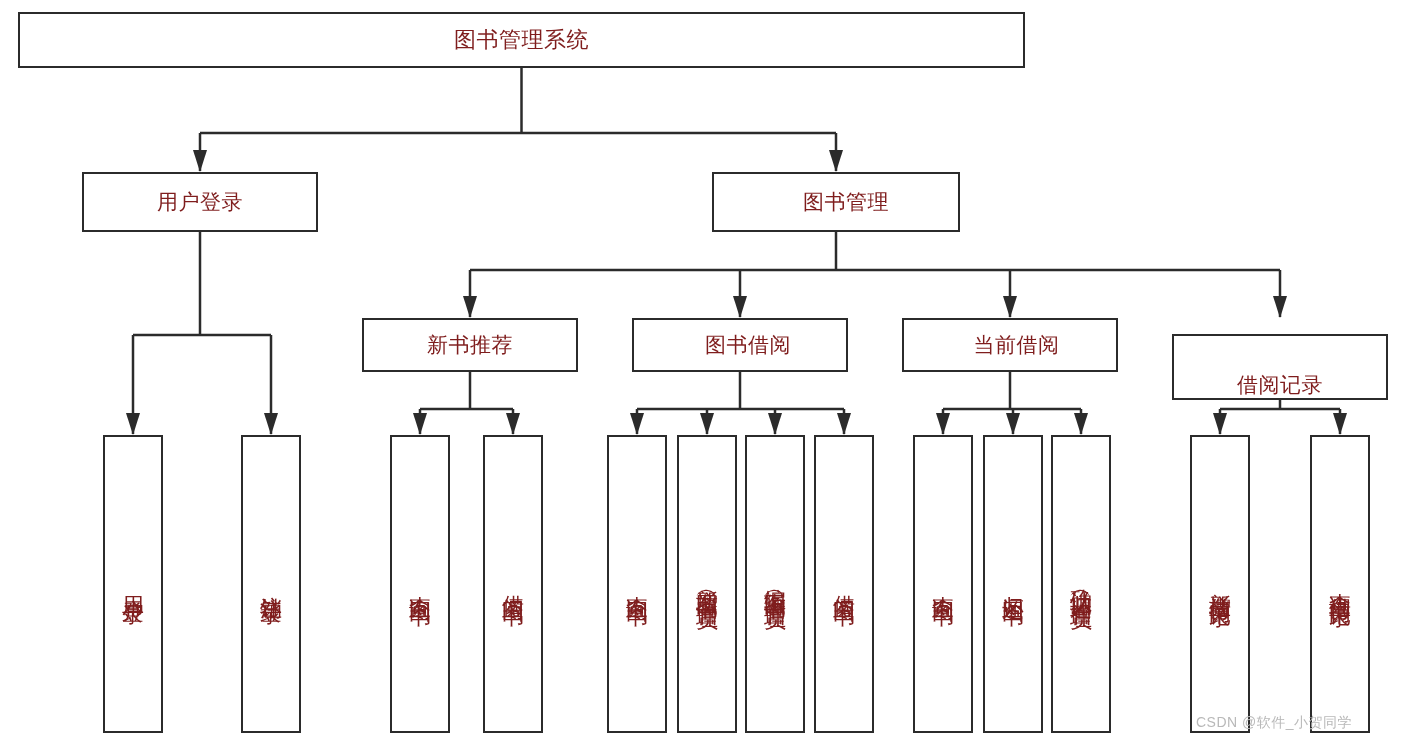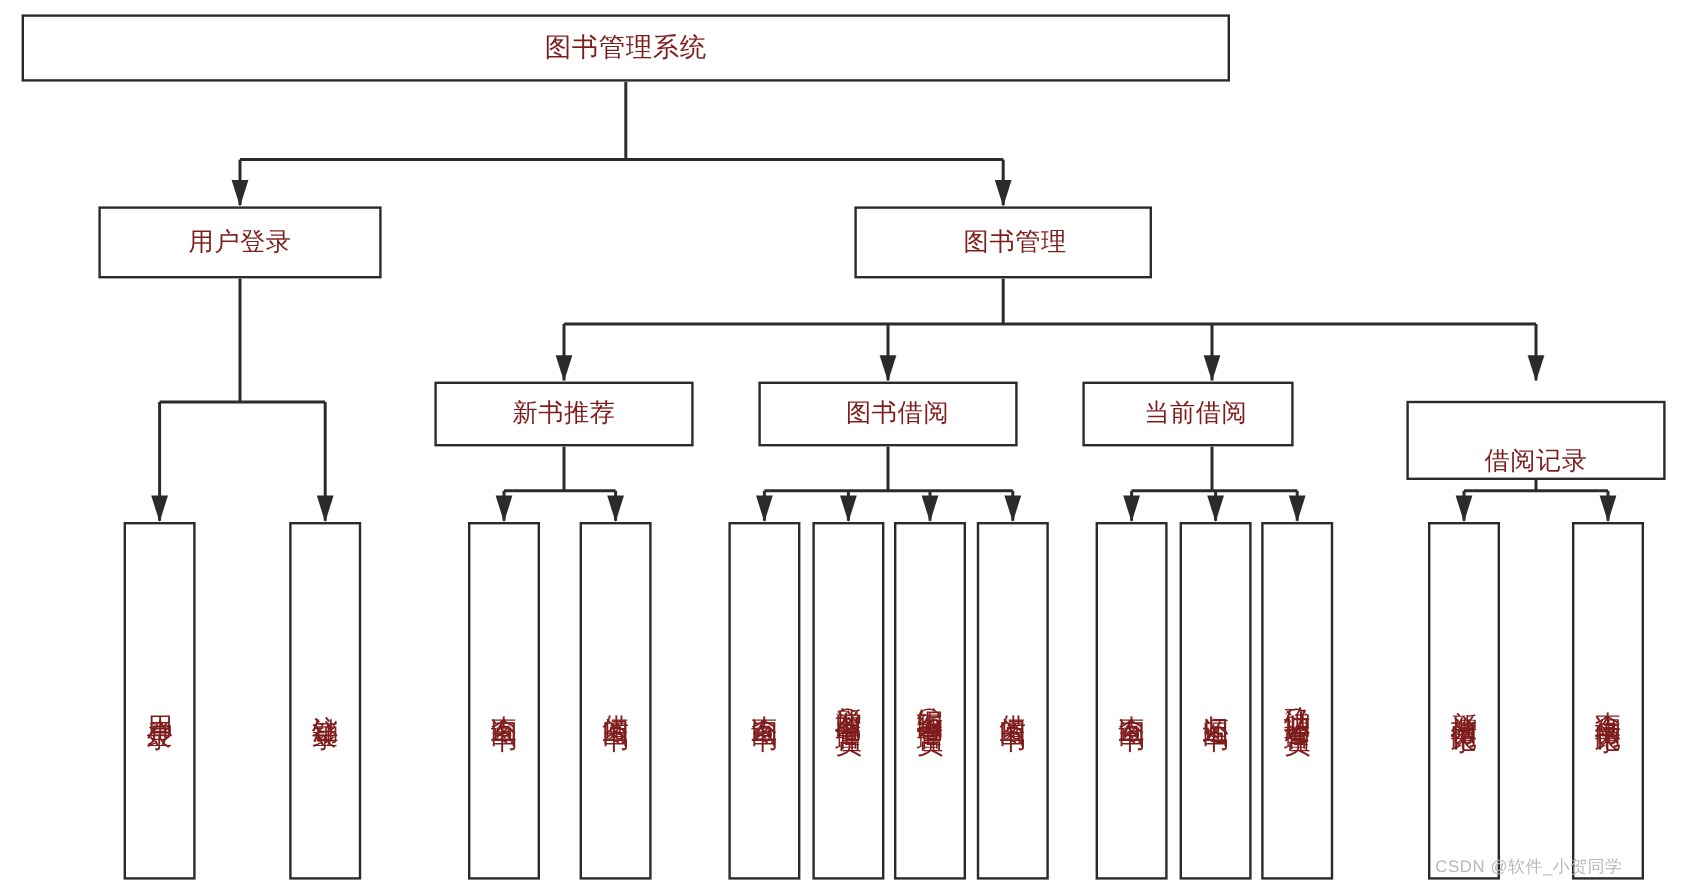--- a/index.html
+++ b/index.html
@@ -127,21 +127,21 @@
       </div>
       <div class="node level1" style="left: 712px; top: 172px; width: 248px; height: 60px; padding-left: 20px;">
         <span class="label">图书管理</span>
       </div>
       <div class="node level2" style="left: 362px; top: 318px; width: 216px; height: 54px;">
         <span class="label">新书推荐</span>
       </div>
       <div class="node level2" style="left: 632px; top: 318px; width: 216px; height: 54px; padding-left: 16px;">
         <span class="label">图书借阅</span>
       </div>
-      <div class="node level2" style="left: 902px; top: 318px; width: 176px; height: 54px; padding-left: 13px;">
+      <div class="node level2" style="left: 902px; top: 318px; width: 216px; height: 54px; padding-left: 13px;">
         <span class="label">当前借阅</span>
       </div>
       <div class="node level2" style="left: 1172px; top: 334px; width: 216px; height: 66px; align-items: flex-end;">
         <span class="label">借阅记录</span>
       </div>
       <div class="node vertical leaf" style="left: 103px; top: 435px; width: 60px; height: 298px;">
         <span class="label">用户登录</span>
       </div>
       <div class="node vertical leaf" style="left: 241px; top: 435px; width: 60px; height: 298px;">
         <span class="label">注销登录</span>

